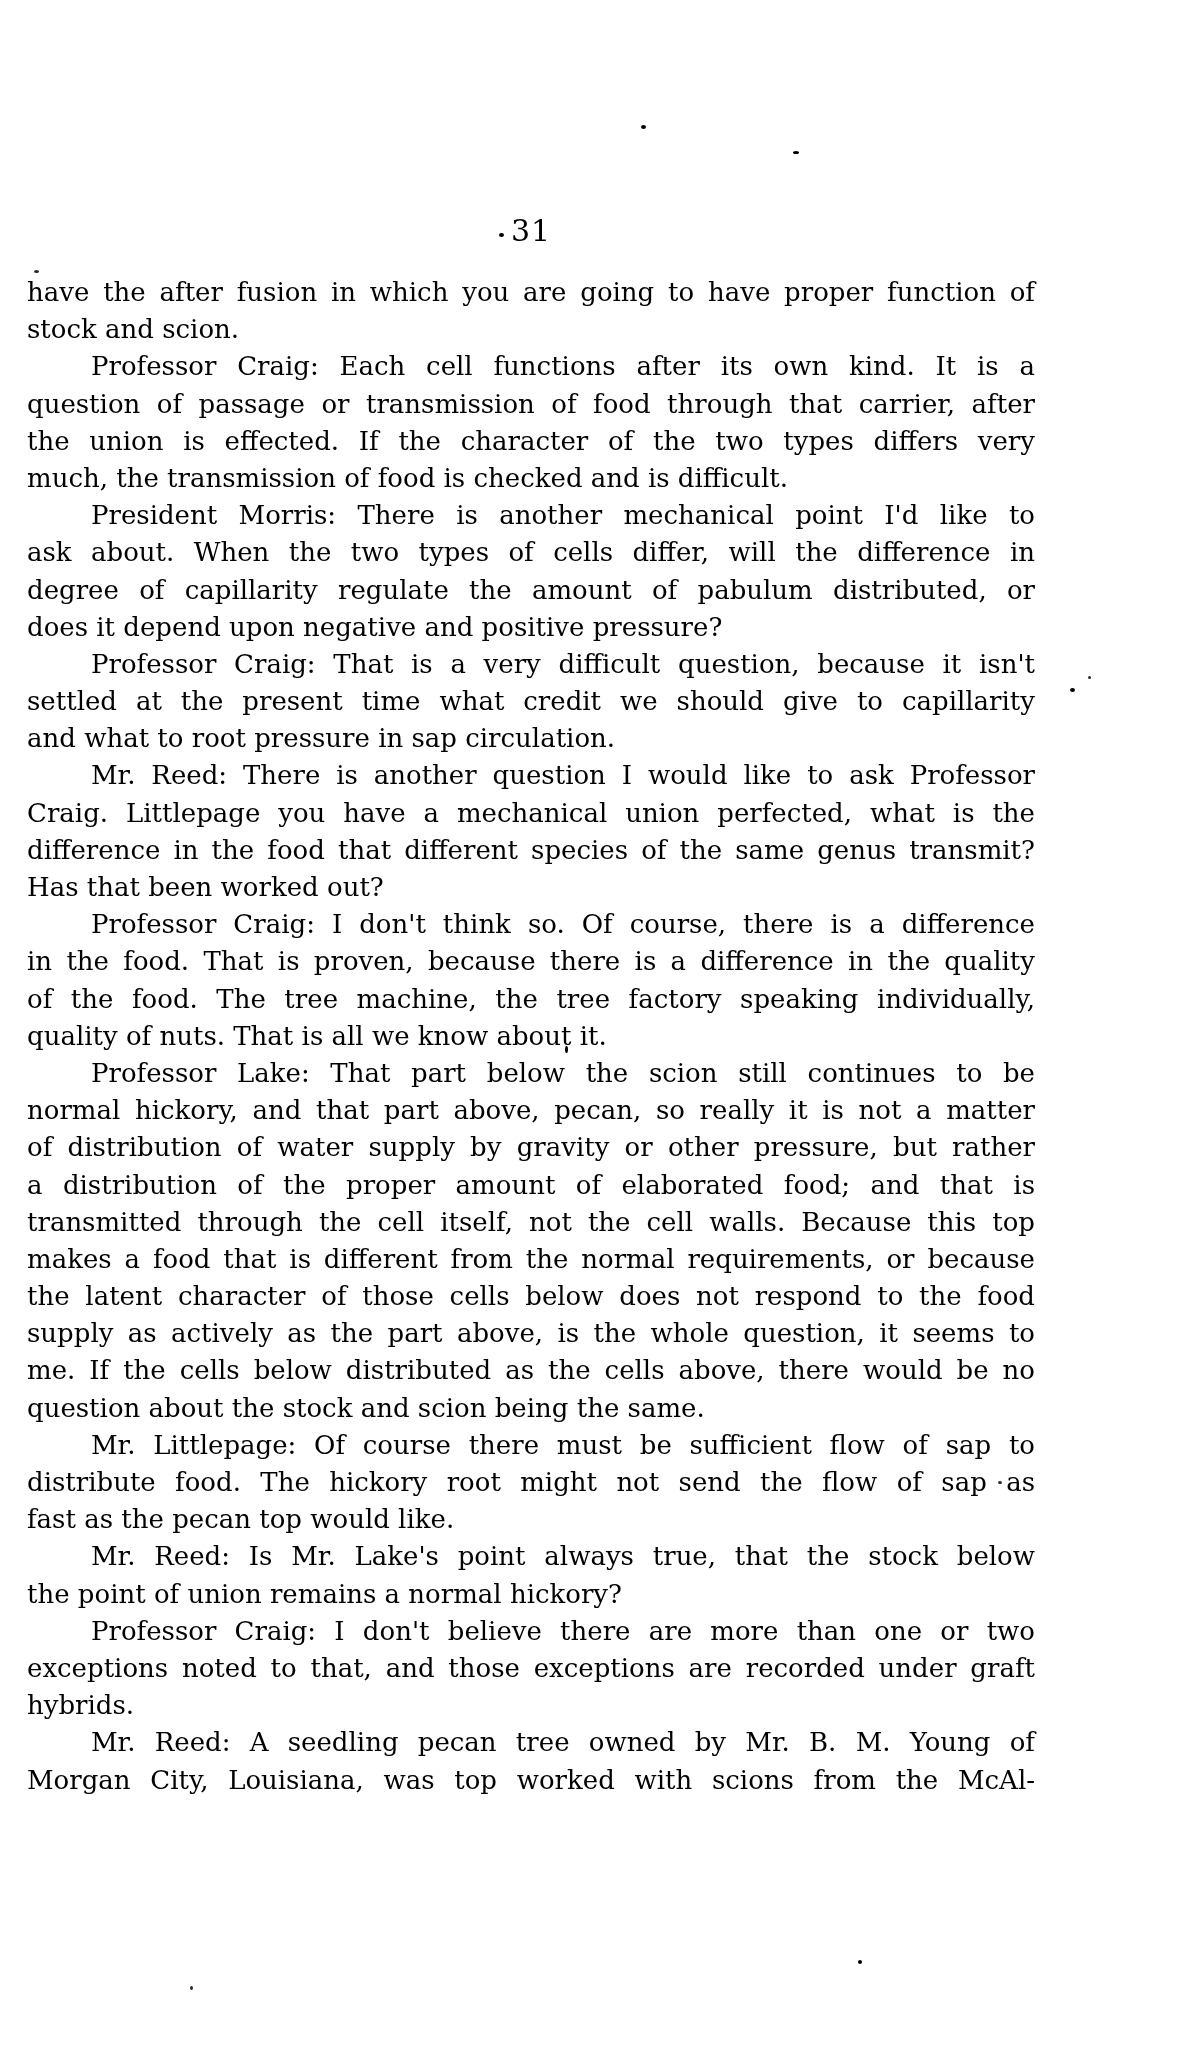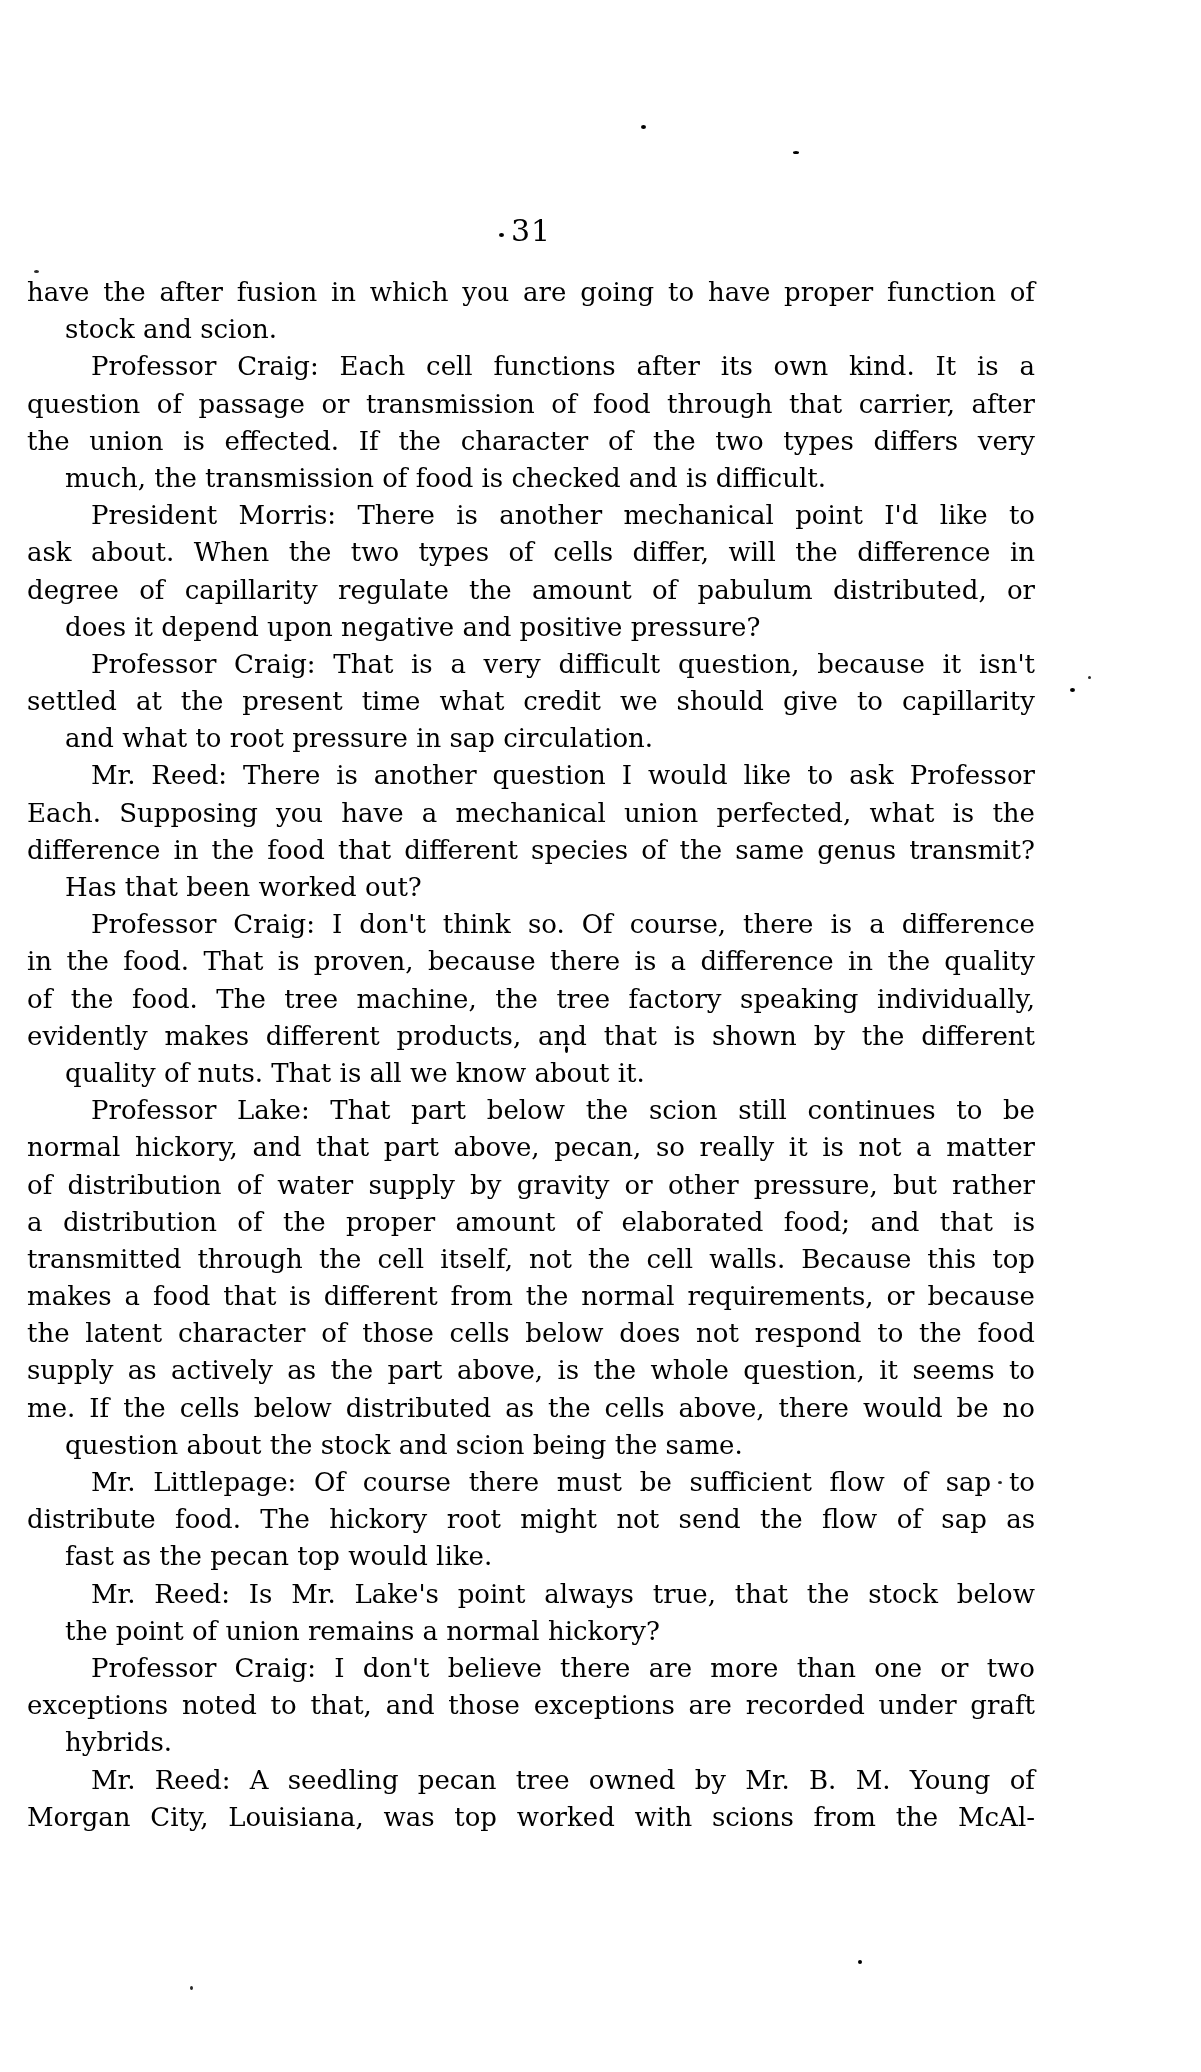--- a/index.html
+++ b/index.html
@@ -40,21 +40,20 @@
     width: 100%;
     height: 37.2px;
     line-height: 37.2px;
     white-space: nowrap;
     text-align: justify;
     text-align-last: justify;
     overflow: visible;
   }
   .line.lastline {
     text-align-last: left;
-    margin-left: 38px;
   }
   .line.indent {
     padding-left: 64px;
   }
   .speck {
     position: absolute;
     background: #000000;
     border-radius: 50%;
   }
   .speck.soft { background: #2a2a2a; }
@@ -82,29 +81,28 @@
         <div class="line">degree of capillarity regulate the amount of pabulum distributed, or</div>
         <div class="line lastline">does it depend upon negative and positive pressure?</div>
       </div>
       <div class="para">
         <div class="line indent">Professor Craig:  That is a very difficult question, because it isn't</div>
         <div class="line">settled at the present time what credit we should give to capillarity</div>
         <div class="line lastline">and what to root pressure in sap circulation.</div>
       </div>
       <div class="para">
         <div class="line indent">Mr. Reed:  There is another question I would like to ask Professor</div>
-        <div class="line">Each.  Supposing you have a mechanical union perfected, what is the</div>
+        <div class="line">Craig.  Littlepage you have a mechanical union perfected, what is the</div>
         <div class="line">difference in the food that different species of the same genus transmit?</div>
         <div class="line lastline">Has that been worked out?</div>
       </div>
       <div class="para">
         <div class="line indent">Professor Craig:  I don't think so.  Of course, there is a difference</div>
         <div class="line">in the food.  That is proven, because there is a difference in the quality</div>
         <div class="line">of the food.  The tree machine, the tree factory speaking individually,</div>
-        <div class="line">evidently makes different products, and that is shown by the different</div>
         <div class="line lastline">quality of nuts.  That is all we know about it.</div>
       </div>
       <div class="para">
         <div class="line indent">Professor Lake:  That part below the scion still continues to be</div>
         <div class="line">normal hickory, and that part above, pecan, so really it is not a matter</div>
         <div class="line">of distribution of water supply by gravity or other pressure, but rather</div>
         <div class="line">a distribution of the proper amount of elaborated food; and that is</div>
         <div class="line">transmitted through the cell itself, not the cell walls.  Because this top</div>
         <div class="line">makes a food that is different from the normal requirements, or because</div>
         <div class="line">the latent character of those cells below does not respond to the food</div>

